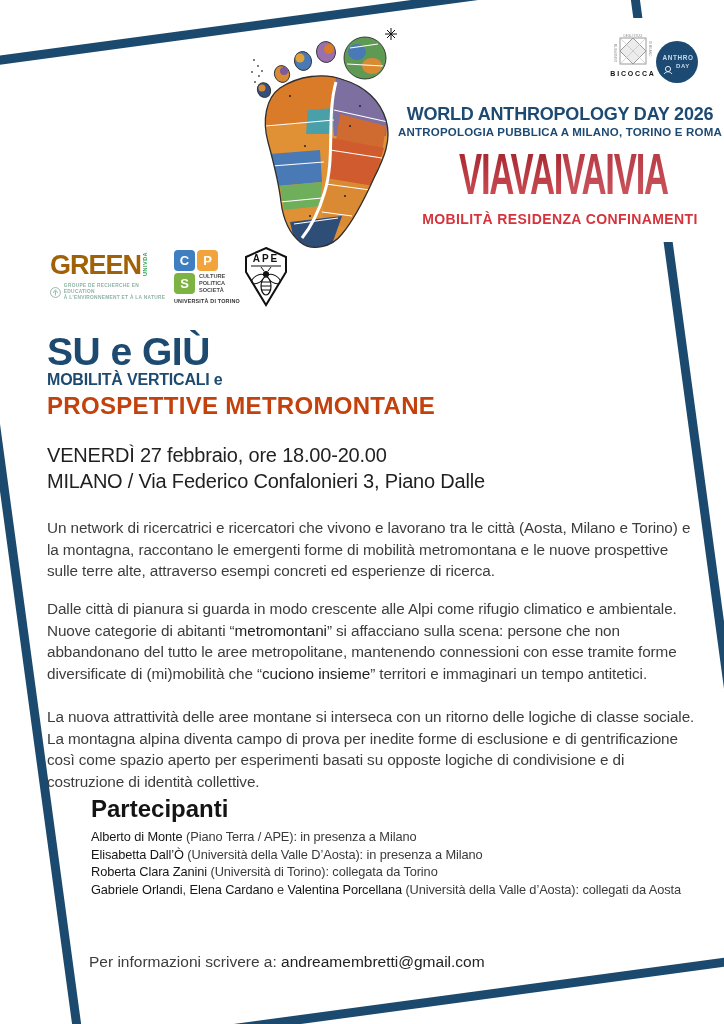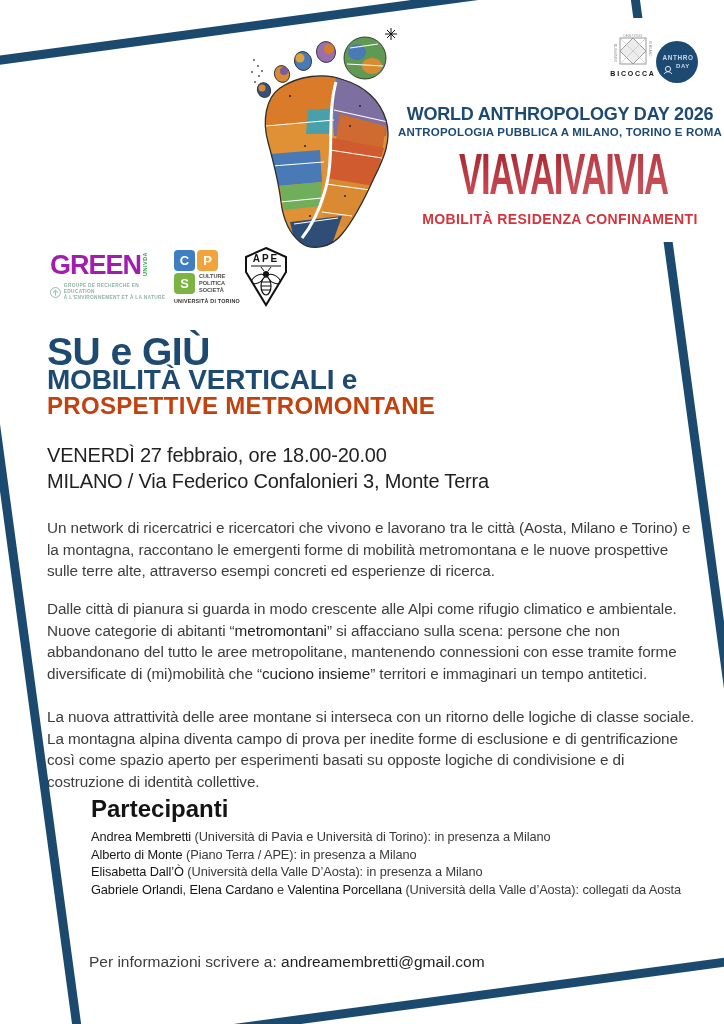--- a/index.html
+++ b/index.html
@@ -28,38 +28,38 @@
   .wm-l,.wm-r{color:#bb2a34;}
   @supports ((-webkit-background-clip:text) or (background-clip:text)){
     .wm-l{background:linear-gradient(#9e2029,#d5555d);-webkit-background-clip:text;background-clip:text;color:transparent;}
     .wm-r{background:linear-gradient(#b23540,#cf5a62);-webkit-background-clip:text;background-clip:text;color:transparent;}
   }
   .tagline{left:395px;top:211px;width:330px;text-align:center;
     font-size:14px;font-weight:700;letter-spacing:0.4px;color:#d4343c;}
 
   
   .green-logo{left:50px;top:250px;width:120px;}
-  .green-name{font-size:27px;font-weight:800;letter-spacing:-1px;color:#a21caf;line-height:30px;display:inline-block;}
+  .green-name{font-size:27px;font-weight:800;letter-spacing:-1px;color:#a16207;line-height:30px;display:inline-block;}
   .green-univda{display:inline-block;vertical-align:top;font-size:5.5px;font-weight:700;color:#2fa24f;
     writing-mode:vertical-rl;transform:rotate(180deg);height:26px;margin-left:1px;letter-spacing:0.5px;}
   .green-sub{margin-top:3px;display:flex;align-items:center;gap:3px;}
   .green-sub-text{font-size:4.8px;font-weight:700;letter-spacing:0.3px;color:#8fb3a4;line-height:6px;}
   .cps-logo{left:174px;top:250px;width:70px;}
   .cps-grid{position:relative;width:70px;height:46px;}
   .cps-tile{position:absolute;width:21px;height:21px;border-radius:4px;color:#fff;
     font-size:13px;font-weight:800;text-align:center;line-height:21px;}
   .cps-c{left:0;top:0;background:#3f7fc1;} .cps-p{left:23px;top:0;background:#f2a43c;}
   .cps-s{left:0;top:23px;background:#7cb342;}
   .cps-words{position:absolute;left:25px;top:23px;font-size:5.6px;font-weight:800;color:#4a4a4a;line-height:7.2px;}
   .cps-uni{margin-top:2px;font-size:5.4px;font-weight:700;letter-spacing:0.2px;color:#333;}
   .ape-logo{left:243px;top:246px;}
 
   
   .event-title{left:47px;top:330px;font-size:39px;font-weight:800;letter-spacing:-0.5px;color:#1d4a70;line-height:44px;}
-  .event-sub1{left:47px;top:367px;font-size:28px;font-weight:800;letter-spacing:-0.2px;color:#1d4a70;line-height:26px;}
+  .event-sub1{left:47px;top:367px;font-size:16px;font-weight:800;letter-spacing:-0.2px;color:#1d4a70;line-height:26px;}
   .event-sub2{left:47px;top:393px;font-size:24px;font-weight:800;letter-spacing:0.3px;color:#c2410c;line-height:26px;}
 
   .dateblock{left:47px;top:443px;font-size:20px;color:#1f1f1f;line-height:25.5px;letter-spacing:-0.2px;}
   .para{left:47px;width:652px;font-size:15.3px;line-height:21.6px;letter-spacing:-0.1px;color:#3d3d3d;}
   .p1{top:517px;} .p2{top:598px;} .p3{top:706px;}
   .b{font-weight:400;color:#222;}
   .part-heading{left:91px;top:795px;font-size:24px;font-weight:800;color:#141414;}
   .part-list{left:91px;top:828px;width:620px;font-size:12.8px;line-height:17.5px;letter-spacing:-0.1px;color:#3a3a3a;}
   .part-list .b{color:#161616;}
   .footer-line{left:89px;top:953px;font-size:15.5px;color:#3d3d3d;}
@@ -219,28 +219,28 @@
   <span class="wordmark-inner"><span class="wm-l">VIAVAI</span><span class="wm-r">VAIVIA</span></span>
 </div>
 <div class="abs z4 tagline">MOBILITÀ RESIDENZA CONFINAMENTI</div>
 
 <div class="abs z4 event-title">SU e GIÙ</div>
 <div class="abs z4 event-sub1">MOBILITÀ VERTICALI e</div>
 <div class="abs z4 event-sub2">PROSPETTIVE METROMONTANE</div>
 
 <div class="abs z4 dateblock">
   <div><span>VENERDÌ </span><span class="b">27 febbraio</span><span>, ore </span><span class="b">18.00-20.00</span></div>
-  <div><span class="b">MILANO</span><span> / Via </span><span class="b">Federico Confalonieri 3</span><span>, Monte Terra</span></div>
+  <div><span class="b">MILANO</span><span> / Via </span><span class="b">Federico Confalonieri 3</span><span>, Piano Dalle</span></div>
 </div>
 
 <div class="abs z4 para p1"><span>Un network di ricercatrici e ricercatori che vivono e lavorano tra le città (Aosta, Milano e Torino) e la montagna, raccontano le emergenti forme di mobilità metromontana e le nuove prospettive sulle terre alte, attraverso esempi concreti ed esperienze di ricerca.</span></div>
 <div class="abs z4 para p2"><span>Dalle città di pianura si guarda in modo crescente alle Alpi come rifugio climatico e ambientale. Nuove categorie di abitanti “</span><span class="b">metromontani</span><span>” si affacciano sulla scena: persone che non abbandonano del tutto le aree metropolitane, mantenendo connessioni con esse tramite forme diversificate di (mi)mobilità che “</span><span class="b">cuciono insieme</span><span>” territori e immaginari un tempo antitetici.</span></div>
 <div class="abs z4 para p3"><span>La nuova attrattività delle aree montane si interseca con un ritorno delle logiche di classe sociale. La montagna alpina diventa campo di prova per inedite forme di esclusione e di gentrificazione così come spazio aperto per esperimenti basati su opposte logiche di condivisione e di costruzione di identità collettive.</span></div>
 
 <div class="abs z4 part-heading">Partecipanti</div>
 <div class="abs z4 part-list">
-  <div><span class="b">Andrea Membretti</span><span> (Università di Pavia e Università di Torino): in presenza a Milano</span></div>
   <div><span class="b">Alberto di Monte</span><span> (Piano Terra / APE): in presenza a Milano</span></div>
   <div><span class="b">Elisabetta Dall’Ò</span><span> (Università della Valle D’Aosta): in presenza a Milano</span></div>
+  <div><span class="b">Roberta Clara Zanini</span><span> (Università di Torino): collegata da Torino</span></div>
   <div><span class="b">Gabriele Orlandi</span><span>, </span><span class="b">Elena Cardano</span><span> e </span><span class="b">Valentina Porcellana</span><span> (Università della Valle d’Aosta): collegati da Aosta</span></div>
 </div>
 
 <div class="abs z4 footer-line"><span>Per informazioni scrivere a: </span><span class="b">andreamembretti@gmail.com</span></div>
 
 </body></html>

